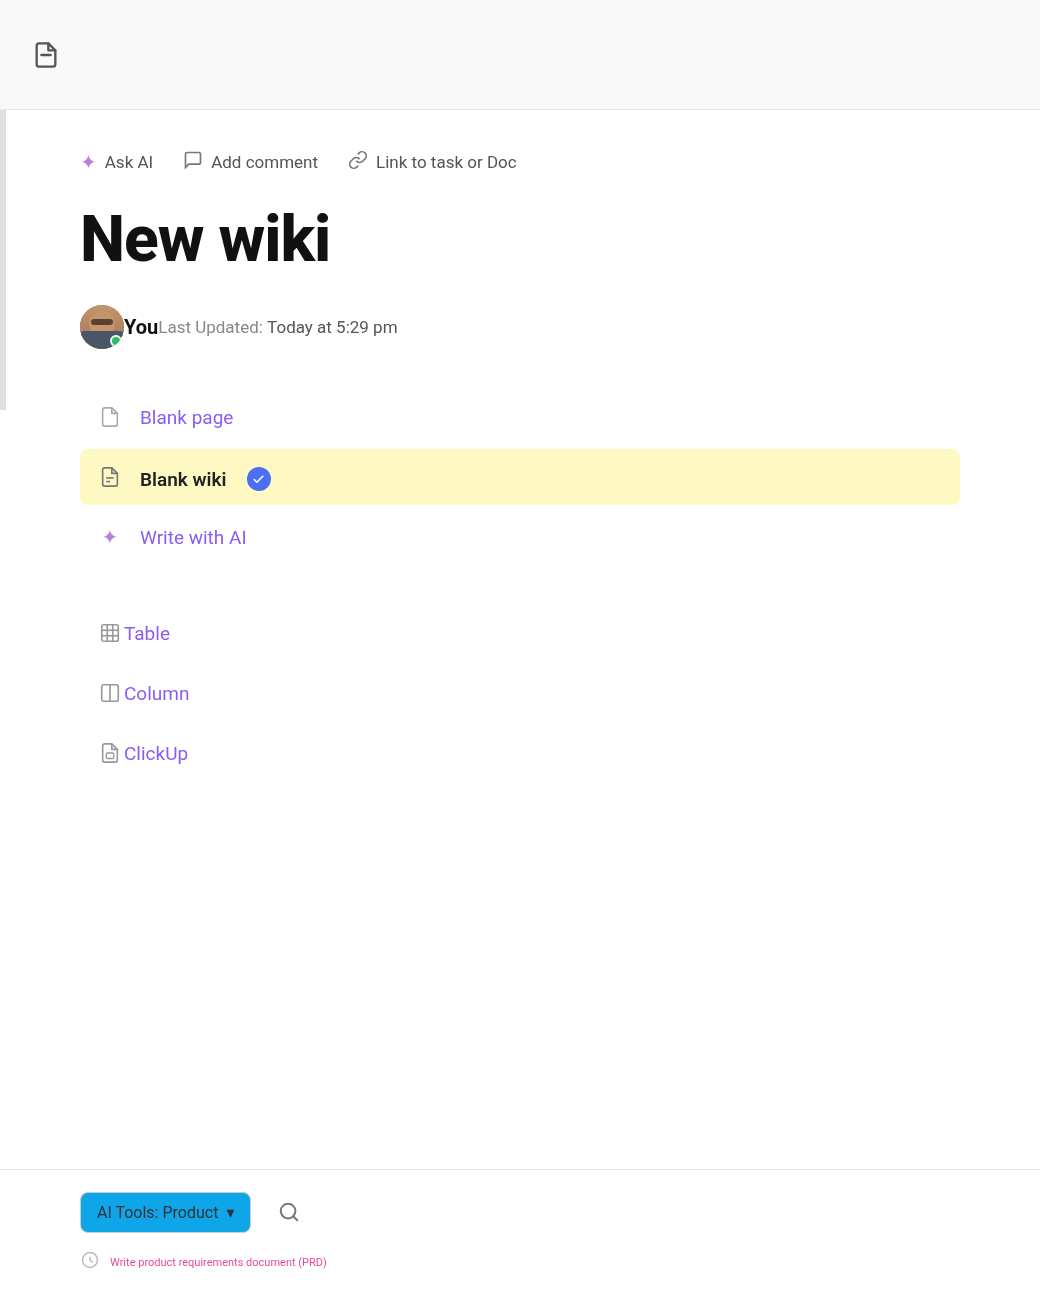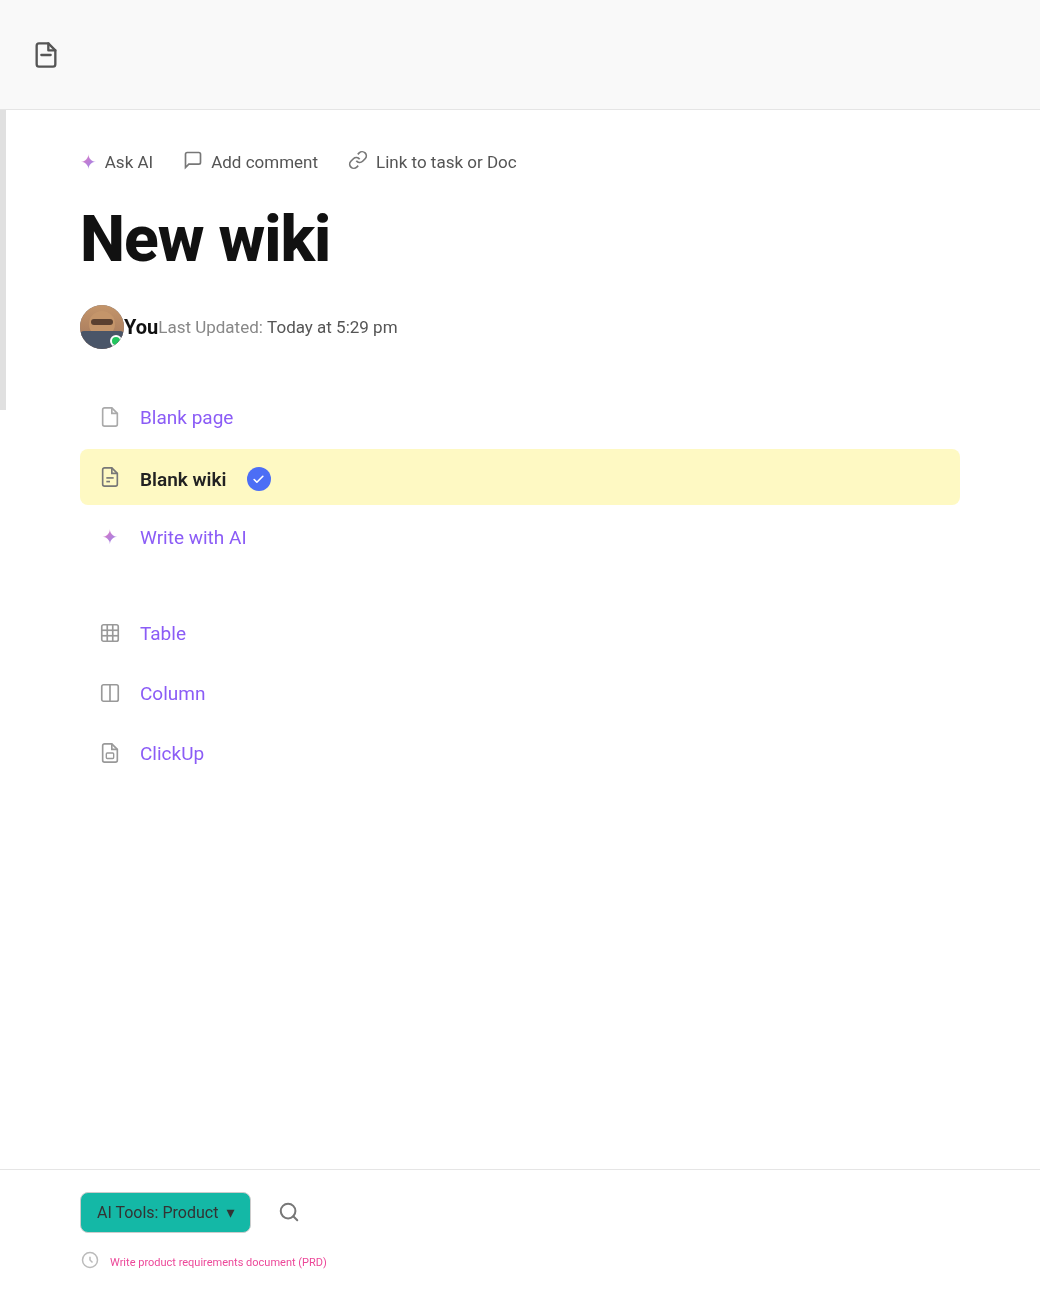--- a/index.html
+++ b/index.html
@@ -194,21 +194,21 @@
 
     .add-new-items {
       display: flex;
       flex-direction: column;
       gap: 4px;
     }
 
     .add-new-item {
       display: flex;
       align-items: center;
-      gap: 16px;
+      gap: 0;
       padding: 14px 16px;
       border-radius: 8px;
       cursor: pointer;
       font-size: 19px;
       color: #666;
     }
 
     .add-new-icon {
       width: 28px;
       height: 28px;
@@ -242,21 +242,21 @@
     .ai-tools-dropdown {
       display: flex;
       align-items: center;
       gap: 8px;
       border: 1.5px solid #ccc;
       border-radius: 8px;
       padding: 10px 16px;
       font-size: 16px;
       color: #333;
       cursor: pointer;
-      background: #14b8a6;
+      background: #0ea5e9;
     }
 
     .search-btn {
       width: 44px;
       height: 44px;
       display: flex;
       align-items: center;
       justify-content: center;
       color: #555;
       cursor: pointer;

